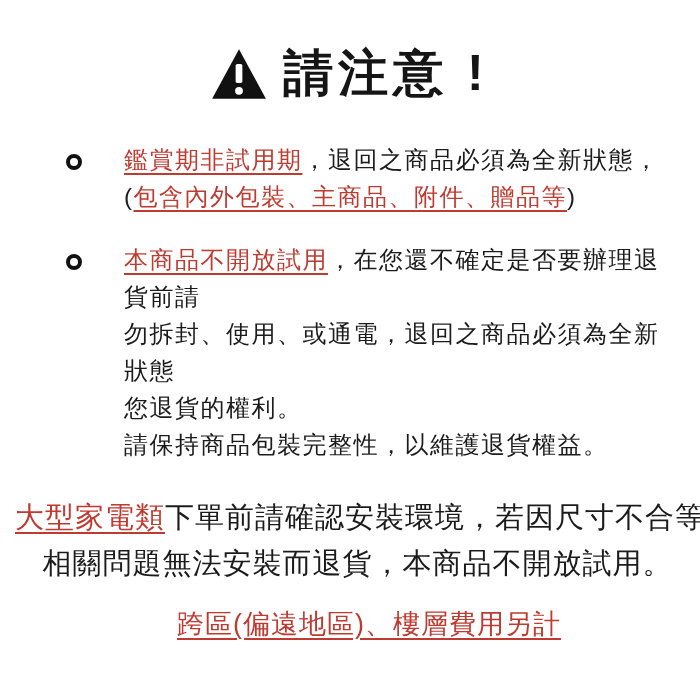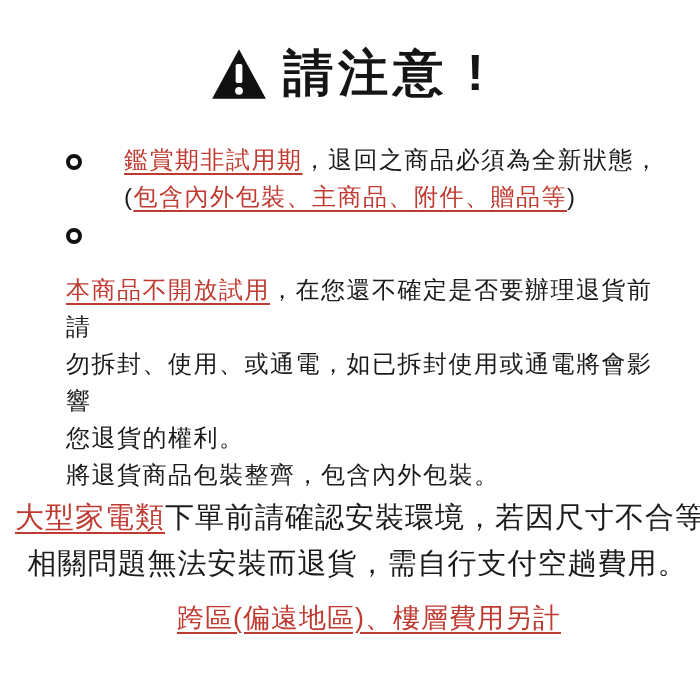--- a/index.html
+++ b/index.html
@@ -23,21 +23,21 @@
   }
   .warn-triangle{width:56px;height:52px;flex:none;}
   .page-title{
     font-size:50px;font-weight:bold;letter-spacing:5px;color:#151515;
     white-space:nowrap;
   }
 
   
   .bullets{margin:34px 30px 0 66px;}
   .bullet-item{display:flex;align-items:flex-start;gap:27px;}
-  .bullet-item + .bullet-item{flex-direction:column;}
+  .bullet-item + .bullet-item{margin-top:26px;}
   .bullet-marker{
     flex:none;width:8px;height:8px;
     border:4px solid #111;border-radius:50%;
     margin:13px 15px 0 0;background:#fff;
   }
   .bullet-body{
     font-size:24px;line-height:37px;letter-spacing:1.5px;color:var(--ink);
   }
   .bullet-body p{margin:0;}
   .para2{margin-top:9px !important;}
@@ -52,21 +52,21 @@
   
   .footer{
     position:absolute;left:15px;right:0;top:494px;
     text-align:center;
   }
   .footer-line{
     font-size:29px;line-height:46px;letter-spacing:1px;color:var(--ink);
     white-space:nowrap;
   }
   .footer-last{
-    margin-top:12px;
+    margin-top:18px;
     font-size:27px;line-height:40px;letter-spacing:1px;padding-left:23px;
   }
 </style>
 </head>
 <body>
 
 <div class="page">
 
   <div class="title-row">
     <svg class="warn-triangle" viewBox="0 0 100 92" aria-hidden="true">
@@ -84,27 +84,27 @@
       <div class="bullet-body">
         <p><span class="red-u">鑑賞期非試用期</span><span>，退回之商品必須為全新狀態，</span></p>
         <p><span>(</span><span class="red-u">包含內外包裝、主商品、附件、贈品等</span><span>)</span></p>
       </div>
     </div>
 
     <div class="bullet-item">
       <span class="bullet-marker"></span>
       <div class="bullet-body">
         <p><span class="red-u">本商品不開放試用</span><span>，在您還不確定是否要辦理退貨前請</span></p>
-        <p>勿拆封、使用、或通電，如已拆封使用或通電將會影響</p>
+        <p>勿拆封、使用、或通電，退回之商品必須為全新狀態</p>
         <p>您退貨的權利。</p>
-        <p>將退貨商品包裝整齊，包含內外包裝。</p>
+        <p>請保持商品包裝完整性，以維護退貨權益。</p>
       </div>
     </div>
 
   </div>
 
   <div class="footer">
     <div class="footer-line"><span class="red-u">大型家電類</span><span>下單前請確認安裝環境，若因尺寸不合等</span></div>
-    <div class="footer-line">相關問題無法安裝而退貨，需自行支付空趟費用。</div>
+    <div class="footer-line">相關問題無法安裝而退貨，本商品不開放試用。</div>
     <div class="footer-line footer-last"><span class="red-u">跨區(偏遠地區)、樓層費用另計</span></div>
   </div>
 
 </div>
 
 </body></html>

